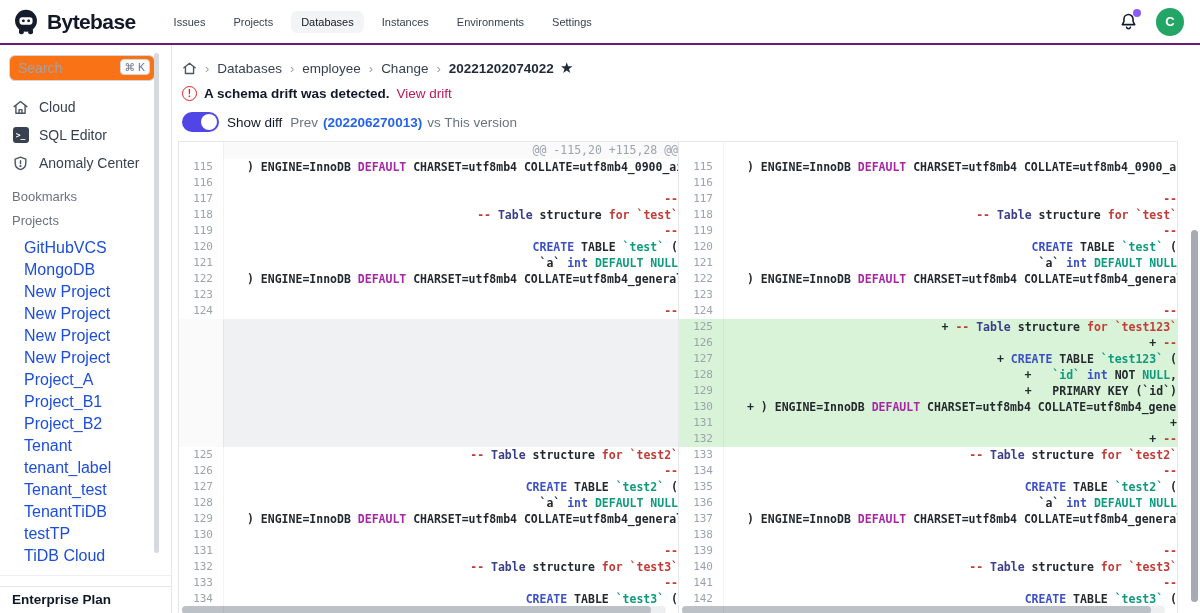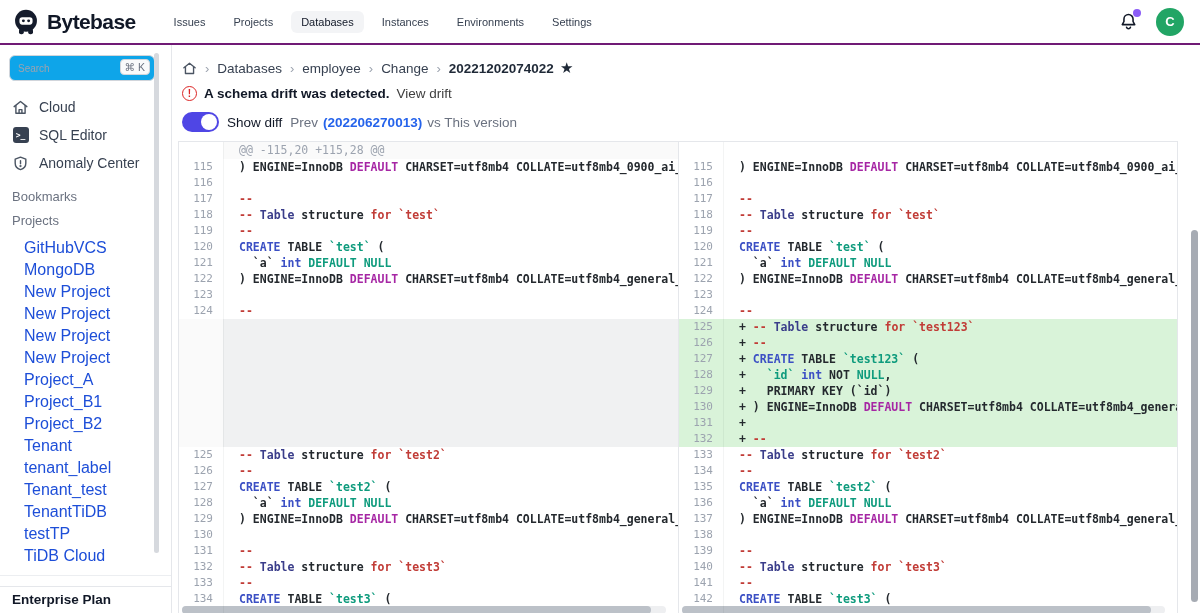--- a/index.html
+++ b/index.html
@@ -23,21 +23,21 @@
 
   
   .layout { display:flex; height:568px; }
   .sidebar { width:172px; border-right:1px solid #e5e7eb; position:relative; padding-top:10px;
              background:#fff; flex-shrink:0; }
   .main { flex:1; position:relative; overflow:hidden; }
 
   
   .search-wrap { position:relative; margin:0 16px 0 9px; }
   .search-input { width:100%; height:26px; border:1px solid #d1d5db; border-radius:6px;
-                  padding:0 40px 0 8px; font-size:10px; color:#374151; background:#0ea5e9; outline:none;
+                  padding:0 40px 0 8px; font-size:14px; color:#374151; background:#f97316; outline:none;
                   font-family:"Liberation Sans", sans-serif; }
   .search-input::placeholder { color:#9ca3af; }
   .kbd { position:absolute; right:5px; top:4px; font-size:10.5px; color:#6b7280;
          border:1px solid #d1d5db; border-radius:4px; padding:1px 4px; background:#f9fafb; }
   .side-nav { margin-top:12px; }
   .side-item { display:flex; align-items:center; gap:10px; height:28px; padding-left:12px;
                font-size:14px; color:#374151; cursor:pointer; }
   .side-item .icn { width:17px; height:17px; display:flex; align-items:center; justify-content:center; }
   .sec-label { font-size:13px; color:#6b7280; padding-left:12px; margin-top:12px; height:18px; }
   .proj-list { margin-top:6px; }
@@ -56,42 +56,42 @@
   .breadcrumb { display:flex; align-items:center; gap:8px; margin:14px 0 0 10px; height:18px;
                 font-size:13.5px; color:#374151; }
   .crumb { font-weight:500; cursor:pointer; }
   .crumb.last { font-weight:700; color:#1f2937; }
   .crumb-sep { color:#9ca3af; font-size:13px; }
   .star { color:#1f2937; font-size:15px; cursor:pointer; margin-left:-2px; }
   .alert-row { display:flex; align-items:center; gap:7px; margin:8px 0 0 10px; height:17px; }
   .alert-icon { width:15px; height:15px; border:1.5px solid #dc2626; border-radius:50%; color:#dc2626;
                 font-size:10px; font-weight:700; display:flex; align-items:center; justify-content:center; }
   .alert-text { font-size:13.5px; font-weight:600; color:#111827; }
-  .link { color:#404040; font-size:13.5px; cursor:pointer; }
+  .link { color:#be185d; font-size:13.5px; cursor:pointer; }
   .diffbar { display:flex; align-items:center; gap:8px; margin:9px 0 0 10px; height:22px; }
   .toggle { width:37px; height:20px; border-radius:10px; background:#4f46e5; position:relative;
             cursor:pointer; flex-shrink:0; }
   .toggle-knob { position:absolute; right:2px; top:2px; width:16px; height:16px; border-radius:50%;
                  background:#fff; }
   .diffbar .bold { font-size:13.5px; font-weight:400; color:#111827; }
   .diffbar .gray { font-size:13.5px; color:#6b7280; }
   .diffbar .blue { font-size:13.5px; font-weight:600; color:#2563eb; cursor:pointer; }
 
   
   .diff-wrap { margin:8px 22px 0 6px; border:1px solid #e5e7eb; display:flex; height:476px;
                background:#fff; overflow:hidden; }
   .pane { width:499px; position:relative; overflow:hidden; flex-shrink:0; }
   .pane + .pane { border-left:1px solid #e5e7eb; }
   .pane::after { content:''; position:absolute; left:44px; top:0; bottom:0; width:1px;
                  background:rgba(27,31,35,0.05); pointer-events:none; }
   .row { display:flex; height:16px; line-height:16px;
          font-family:"DejaVu Sans Mono", monospace; font-size:11.5px; font-weight:600; color:#24292e; }
   .row .ln { width:44px; flex-shrink:0; text-align:right; padding-right:10px; color:#9ca3af;
              font-weight:400; font-size:11px; }
-  .row .code { flex:1; white-space:pre; padding-left:16px; overflow:hidden; }
+  .row .code { flex:1; white-space:pre; padding-left:24px; overflow:hidden;text-align:right; }
   .row.add { background:#d9f3d9; }
   .row.ph { background:#f0f1f2; }
   .row.ph .ln { background:#fafafa; }
   .row.hunk, .row.spacer { height:17px; line-height:17px; }
   .row.hunk .code { background:#fafafa; color:#9ca3af; font-weight:400; }
   .tr { color:#c13c37; } .tb { color:#3b4fc4; } .tn { color:#3a3d8a; }
   .tt { color:#0e9b7d; } .tm { color:#a626a4; }
   .hscroll { position:absolute; left:3px; right:12px; top:464px; height:8px;
              background:#eeeff1; border-radius:4px; }
   .hscroll .thumb { width:97%; height:8px; background:#bcc1c8; border-radius:4px; }

